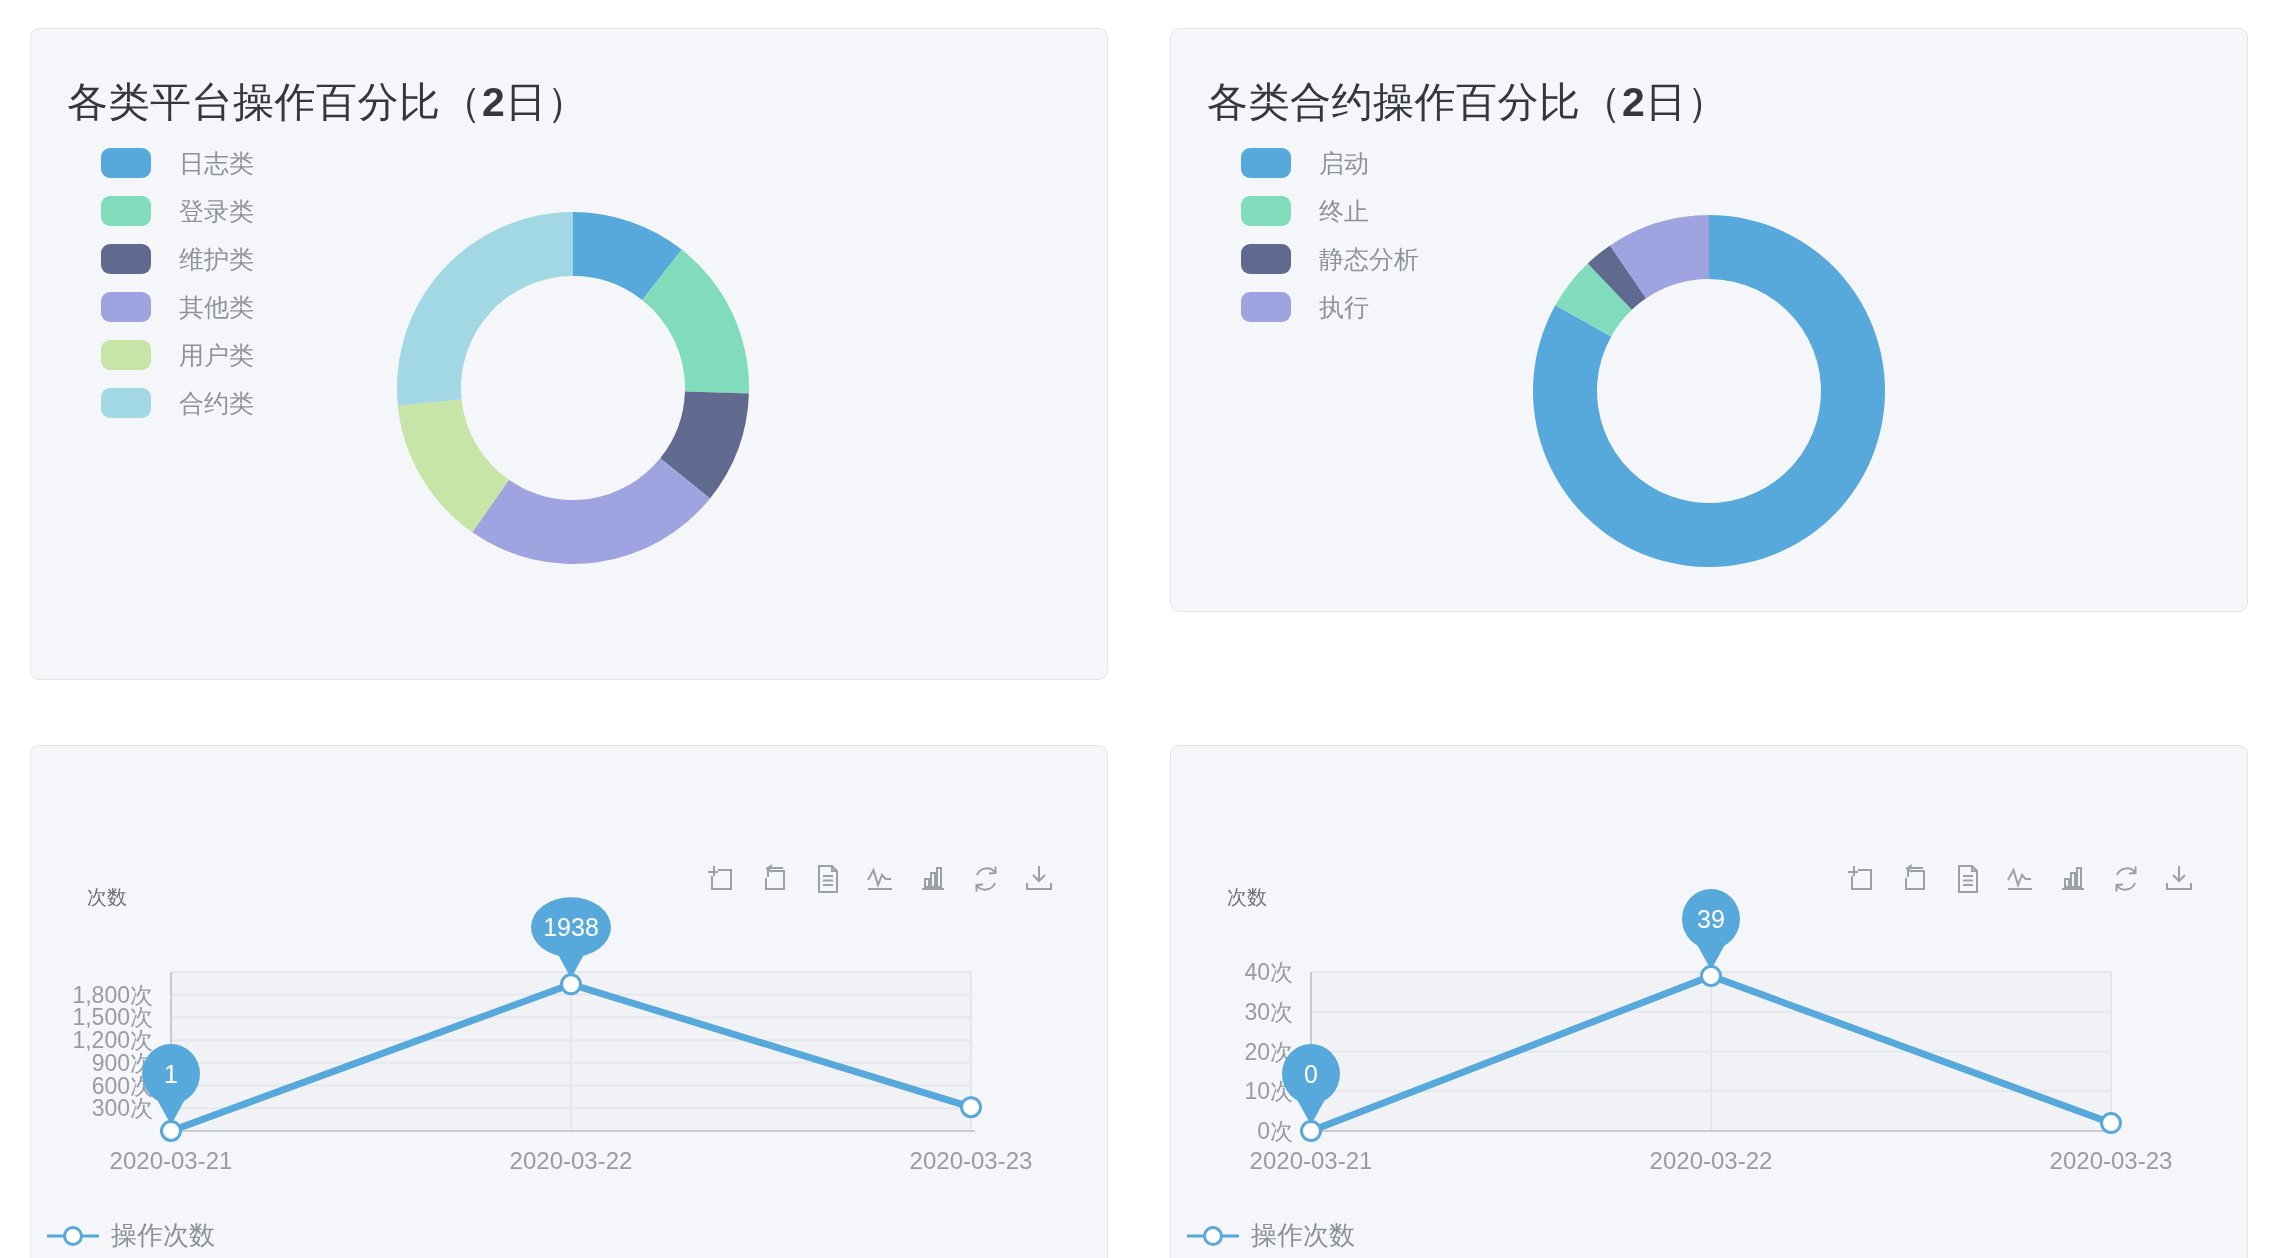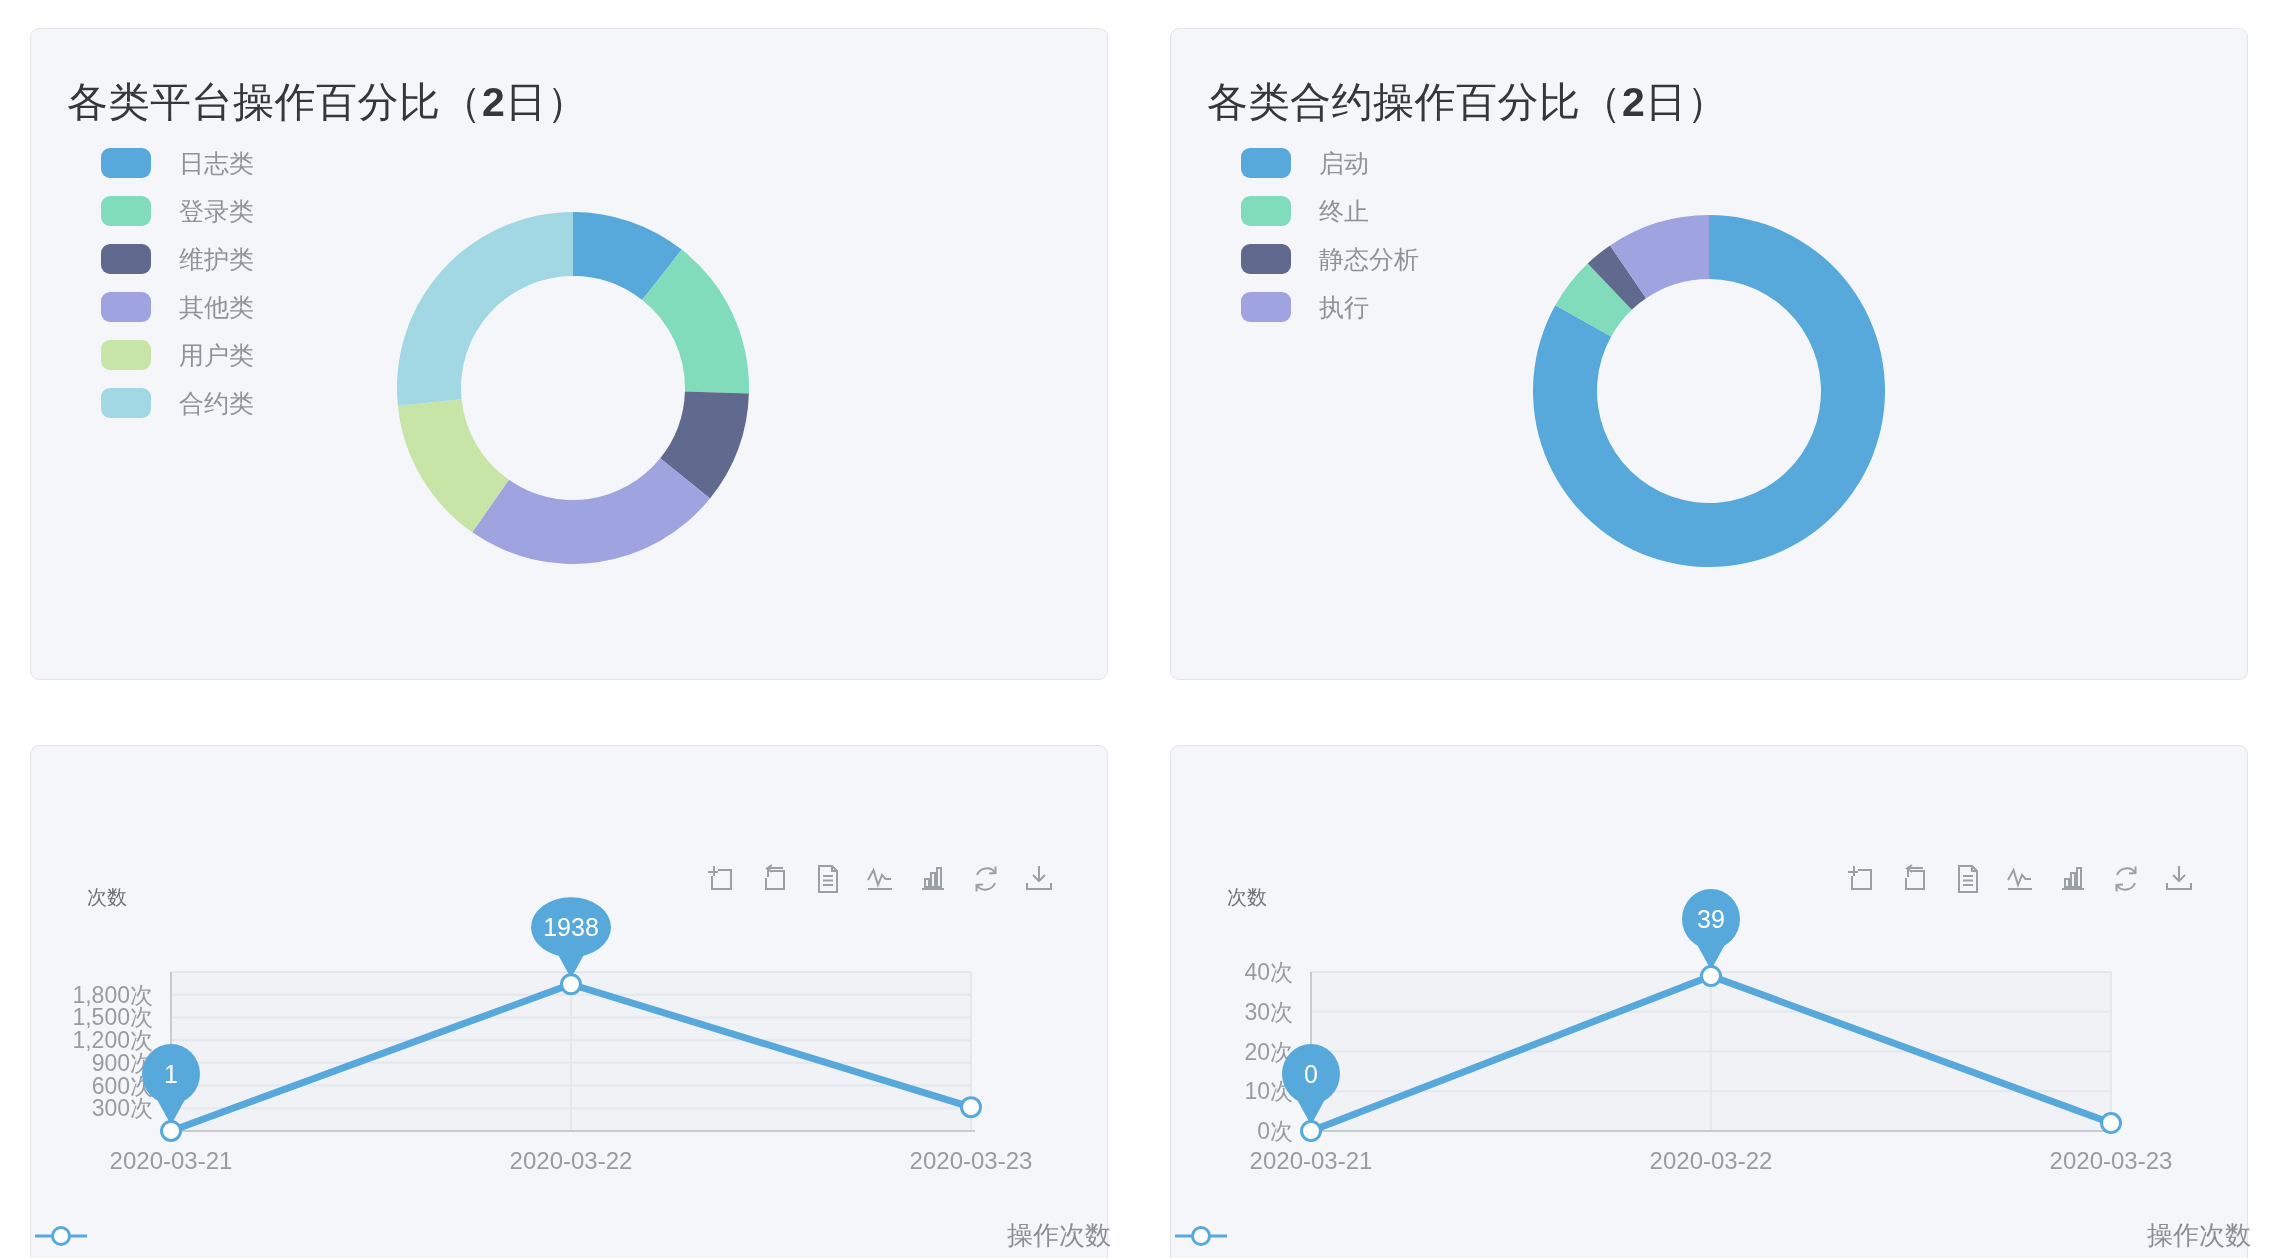--- a/index.html
+++ b/index.html
@@ -1,34 +1,34 @@
 <!DOCTYPE html>
 <html><head>
 <meta charset="utf-8">
 <style>
   html,body{margin:0;padding:0}
   body{font-family:"Liberation Sans","DejaVu Sans",sans-serif;background:#ffffff}
   .page{position:relative;width:2290px;height:1258px;overflow:hidden;background:#ffffff}
   .card{position:absolute;width:1078px;background:#f5f6f9;border:1px solid #e3e5e9;border-radius:9px;box-sizing:border-box}
   #card1{left:30px;top:28px;height:652px}
-  #card2{left:1170px;top:28px;height:652px}
+  #card2{left:1170px;top:28px;height:584px}
   #card3{left:30px;top:745px;height:660px}
   #card4{left:1170px;top:745px;height:660px}
   .card-title{position:absolute;left:36px;top:46px;font-size:41px;color:#34383d;letter-spacing:.5px;white-space:nowrap}
   .tnum{font-weight:700}
   .pie-legend{position:absolute;left:70px;top:119px}
   .pl-item{display:flex;align-items:center;height:30px;margin-bottom:18px;cursor:pointer}
   .sw{width:50px;height:30px;border-radius:9px;flex:0 0 auto}
   .pl-label{margin-left:28px;font-size:25px;color:#8e939a;white-space:nowrap}
   svg.chart{position:absolute;left:0;top:0}
   .axis-name{position:absolute;left:56px;top:138px;font-size:20px;color:#6d7177}
   .toolbox{position:absolute;top:118px;right:53px;display:flex;gap:23px}
   .tb{width:30px;height:30px;cursor:pointer}
   .tb svg{display:block;stroke:#9ba0a6;stroke-width:2;fill:none}
-  .line-legend{position:absolute;left:4px;top:472px;width:100%;display:flex;justify-content:space-between;align-items:center;gap:12px;cursor:pointer}
+  .line-legend{position:absolute;left:16px;top:472px;width:100%;display:flex;justify-content:flex-start;align-items:center;gap:12px;cursor:pointer}
   .ll-label{font-size:26px;color:#8a8f96}
   text.ylab{font-size:23px;fill:#989ca2}
   text.xlab{font-size:24px;fill:#989ca2}
   text.pintxt{font-size:25px;fill:#ffffff;text-anchor:middle}
 </style>
 </head>
 <body>
 
 <div class="page">
 

